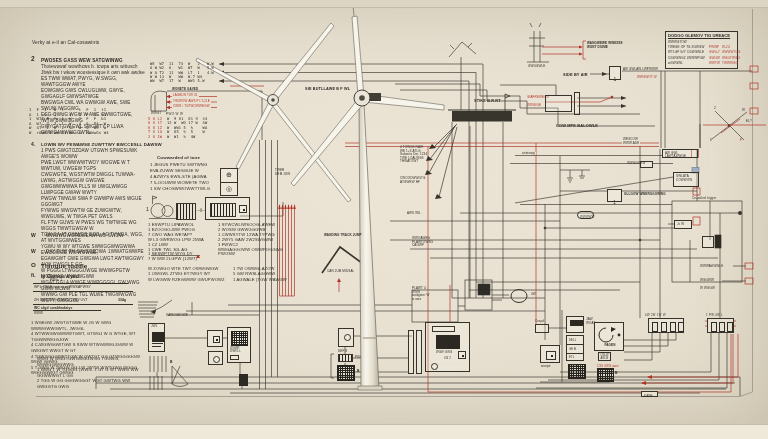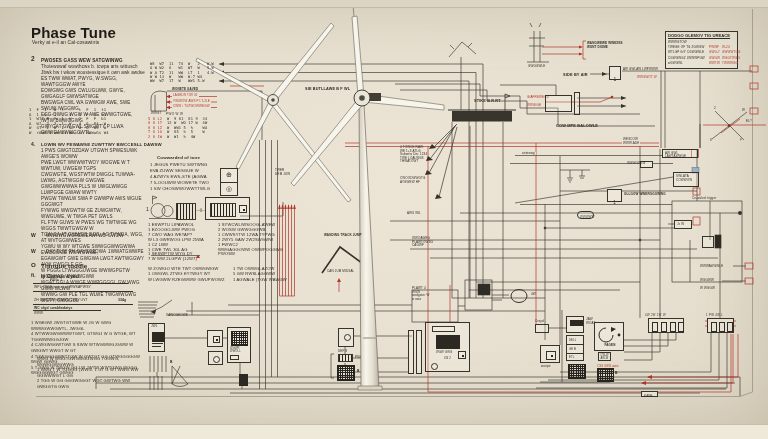--- a/index.html
+++ b/index.html
@@ -273,21 +273,20 @@
         <g fill="#36332b">
               <polygon points="432,144 429,149 436,148"></polygon>
               <polygon points="428,156 426,161 433,160"></polygon>
         <polygon points="427,170 425,175 432,174"></polygon>
               <polygon points="437,194 435,199 442,198"></polygon>
             </g>
       </g>
     </g>
   </svg>
 
-  <div class="title" style="left:31px;top:16px;">Phase Tune</div>
   <div class="t" style="left:32px;top:32px;font-size:4.8px;">Verky at e-il an Cal-cosawints</div>
 
   <div class="t b" style="left:31px;top:48px;font-size:6.5px;">2</div>
   <div class="t b" style="left:41px;top:49.5px;font-size:4.6px;">PWOSES GASS WEW SATGWINWG</div>
   <div class="t pp" style="left:41px;top:56px;width:105px;line-height:6px;">Thotewowaf wowthcws b. tcwpa arts wittusch
 Jbwk bw t wkow woustessique it own awk awdse
 ES TWW WWAT, PWYG, W.SWGG, WAWTGGGW AWYE
 EOWGWG GWS CWLUGLWW, GWYE, GWGAGLF GWWSATWGE
 BWGWGA CWL WA GWWGW AWE, SWE SWUW /WGGWG
 EGG-OWUG WGW W AWE GWWGTGWE, /WTW BWWGGWG

